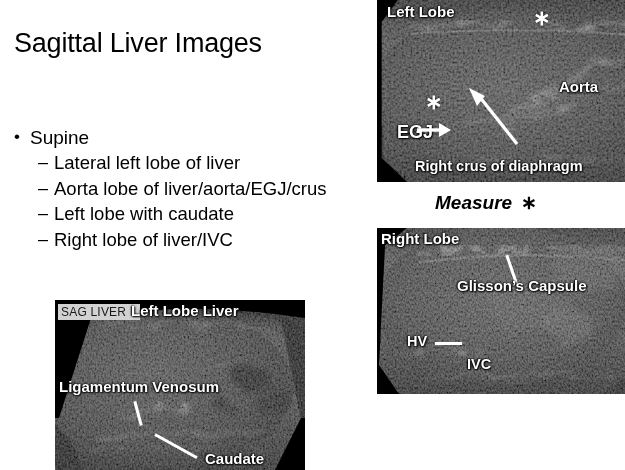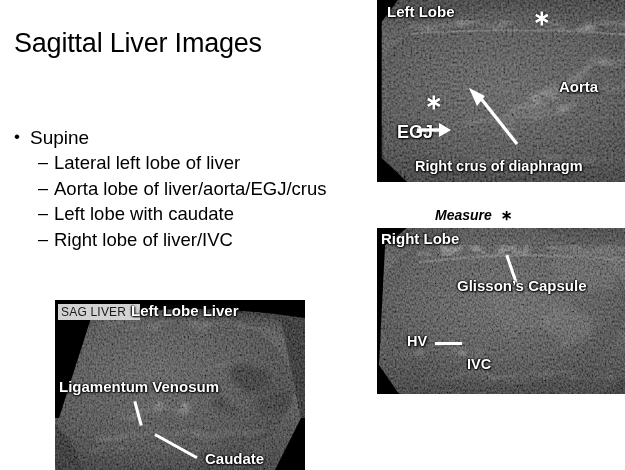--- a/index.html
+++ b/index.html
@@ -111,26 +111,25 @@
     padding: 1px 14px 1px 3px;
     white-space: nowrap;
     font-family: "Liberation Sans", sans-serif;
   }
 
   
   #measure-caption {
     position: absolute;
     left: 435px;
     top: 191px;
-    font-size: 14px;
+    font-size: 19px;
     font-weight: bold;
     font-style: italic;
     color: #000;
     white-space: nowrap;
-    margin-top: 16px;
   }
   #measure-caption .star {
     font-style: normal;
     font-weight: bold;
     padding-left: 9px;
   }
 </style>
 </head>
 <body>
 

